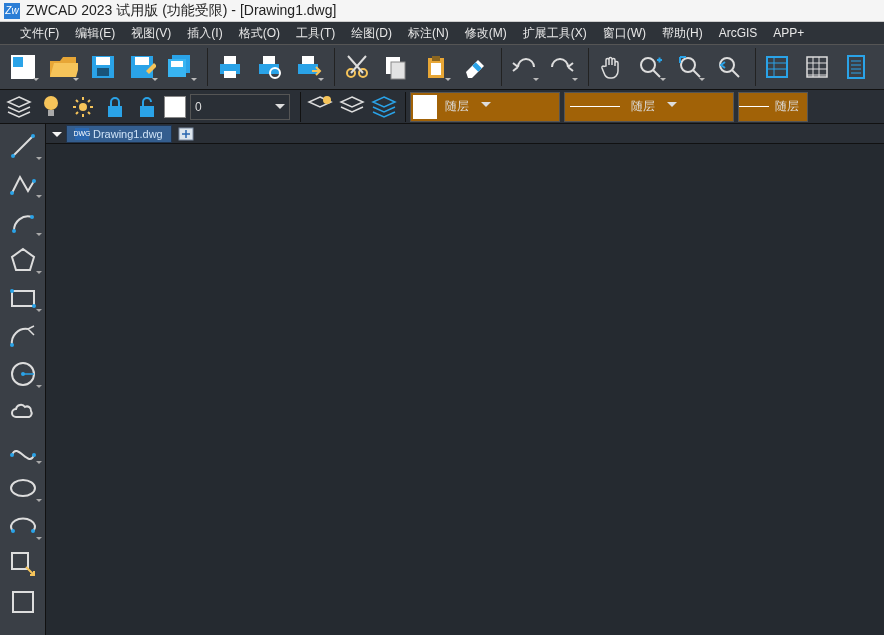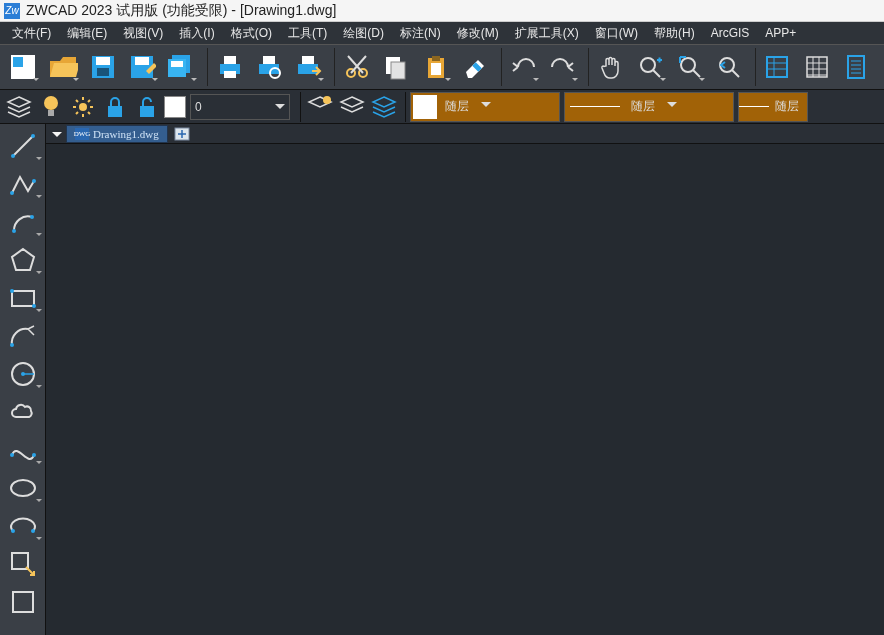--- a/index.html
+++ b/index.html
@@ -29,21 +29,21 @@
     margin-right: 6px;
     font-style: italic;
   }
   .title-text { color: #222; font-size: 14px; }
   
   .menubar {
     height: 22px;
     background: #2e3339;
     display: flex;
     align-items: center;
-    padding: 0 4px;
+    padding: 0 12px;
   }
   .menu-item { padding: 0 8px; color: #e8e8e8; cursor: pointer; font-size:12px;}
   
   .toolbar1 {
     height: 46px;
     background: #3a3f46;
     border-top: 1px solid #555;
     border-bottom: 1px solid #111;
     display: flex;
     align-items: center;
@@ -119,21 +119,21 @@
     cursor:pointer; position:relative;
   }
   .ptool.has-drop::after{
     content:""; position:absolute; right:1px; bottom:1px;
     border:3px solid transparent; border-top-color:#aaa;
   }
   
   .doctabrow {
     position:absolute; left:46px; right:0; top:124px; height:20px;
     background:#2a2f36; border-bottom:1px solid #111;
-    display:flex; align-items:center;font-family:Liberation Serif, serif;
+    display:flex; align-items:center;
   }
   .tridown { width:0;height:0;border:5px solid transparent;border-top-color:#f5f5f5;margin:6px 4px 0 6px; cursor:pointer;}
   .doctab {
     height:18px; background:#345e8f; color:#cfe3f7;
     padding:0 8px; display:flex; align-items:center; font-size:11px;
     border:1px solid #22344c; cursor:pointer;
   }
   .dwgicon{
     width:14px;height:12px;background:#2a67b0;color:#fff;font-size:7px;
     display:inline-flex;align-items:center;justify-content:center;margin-right:4px;

